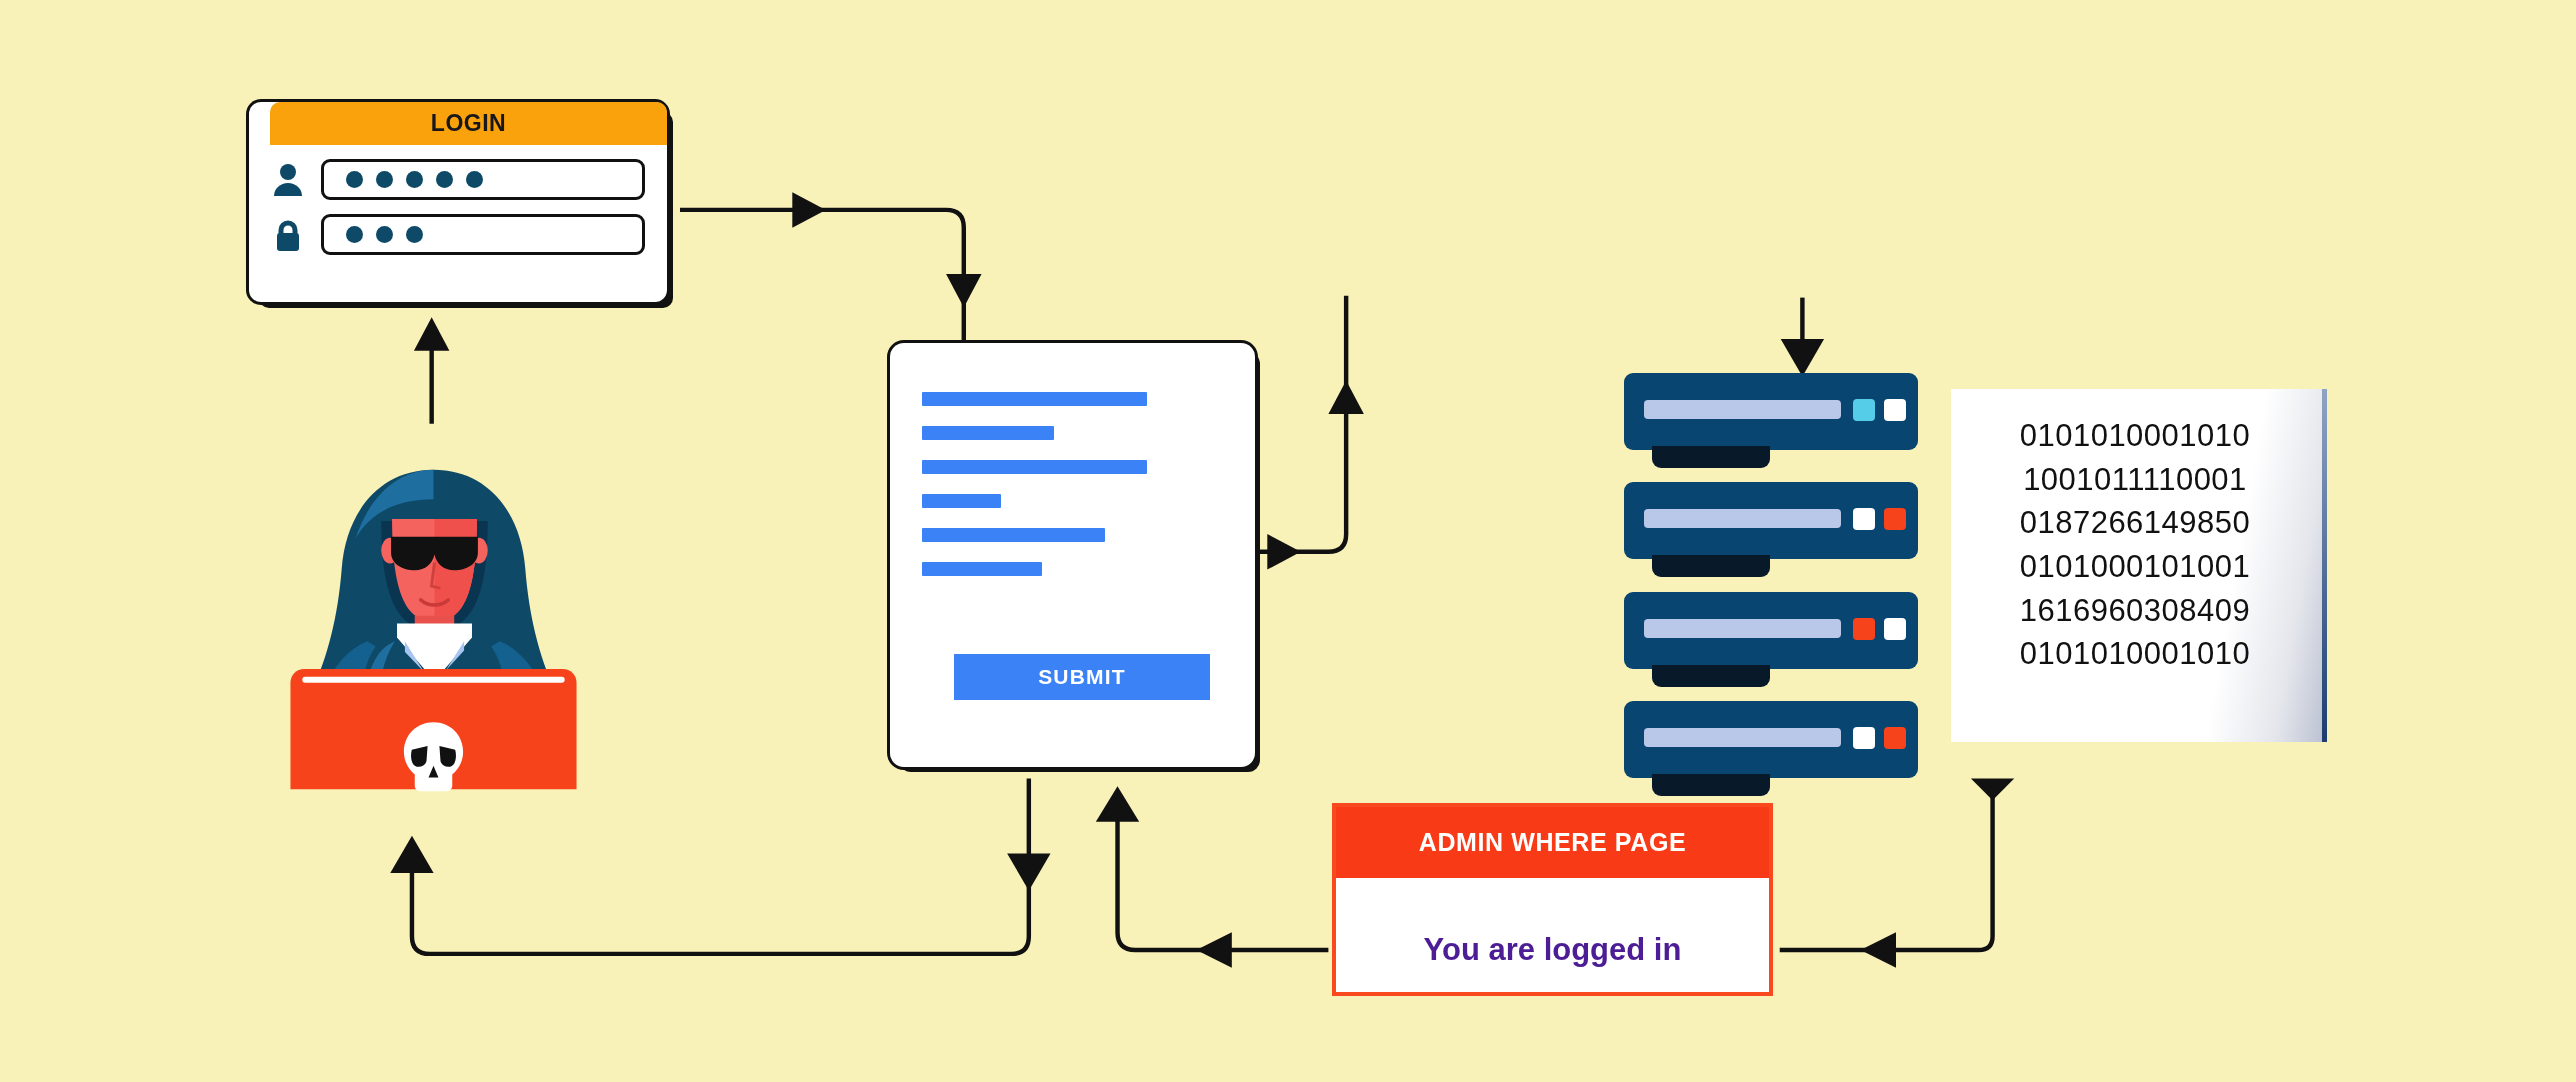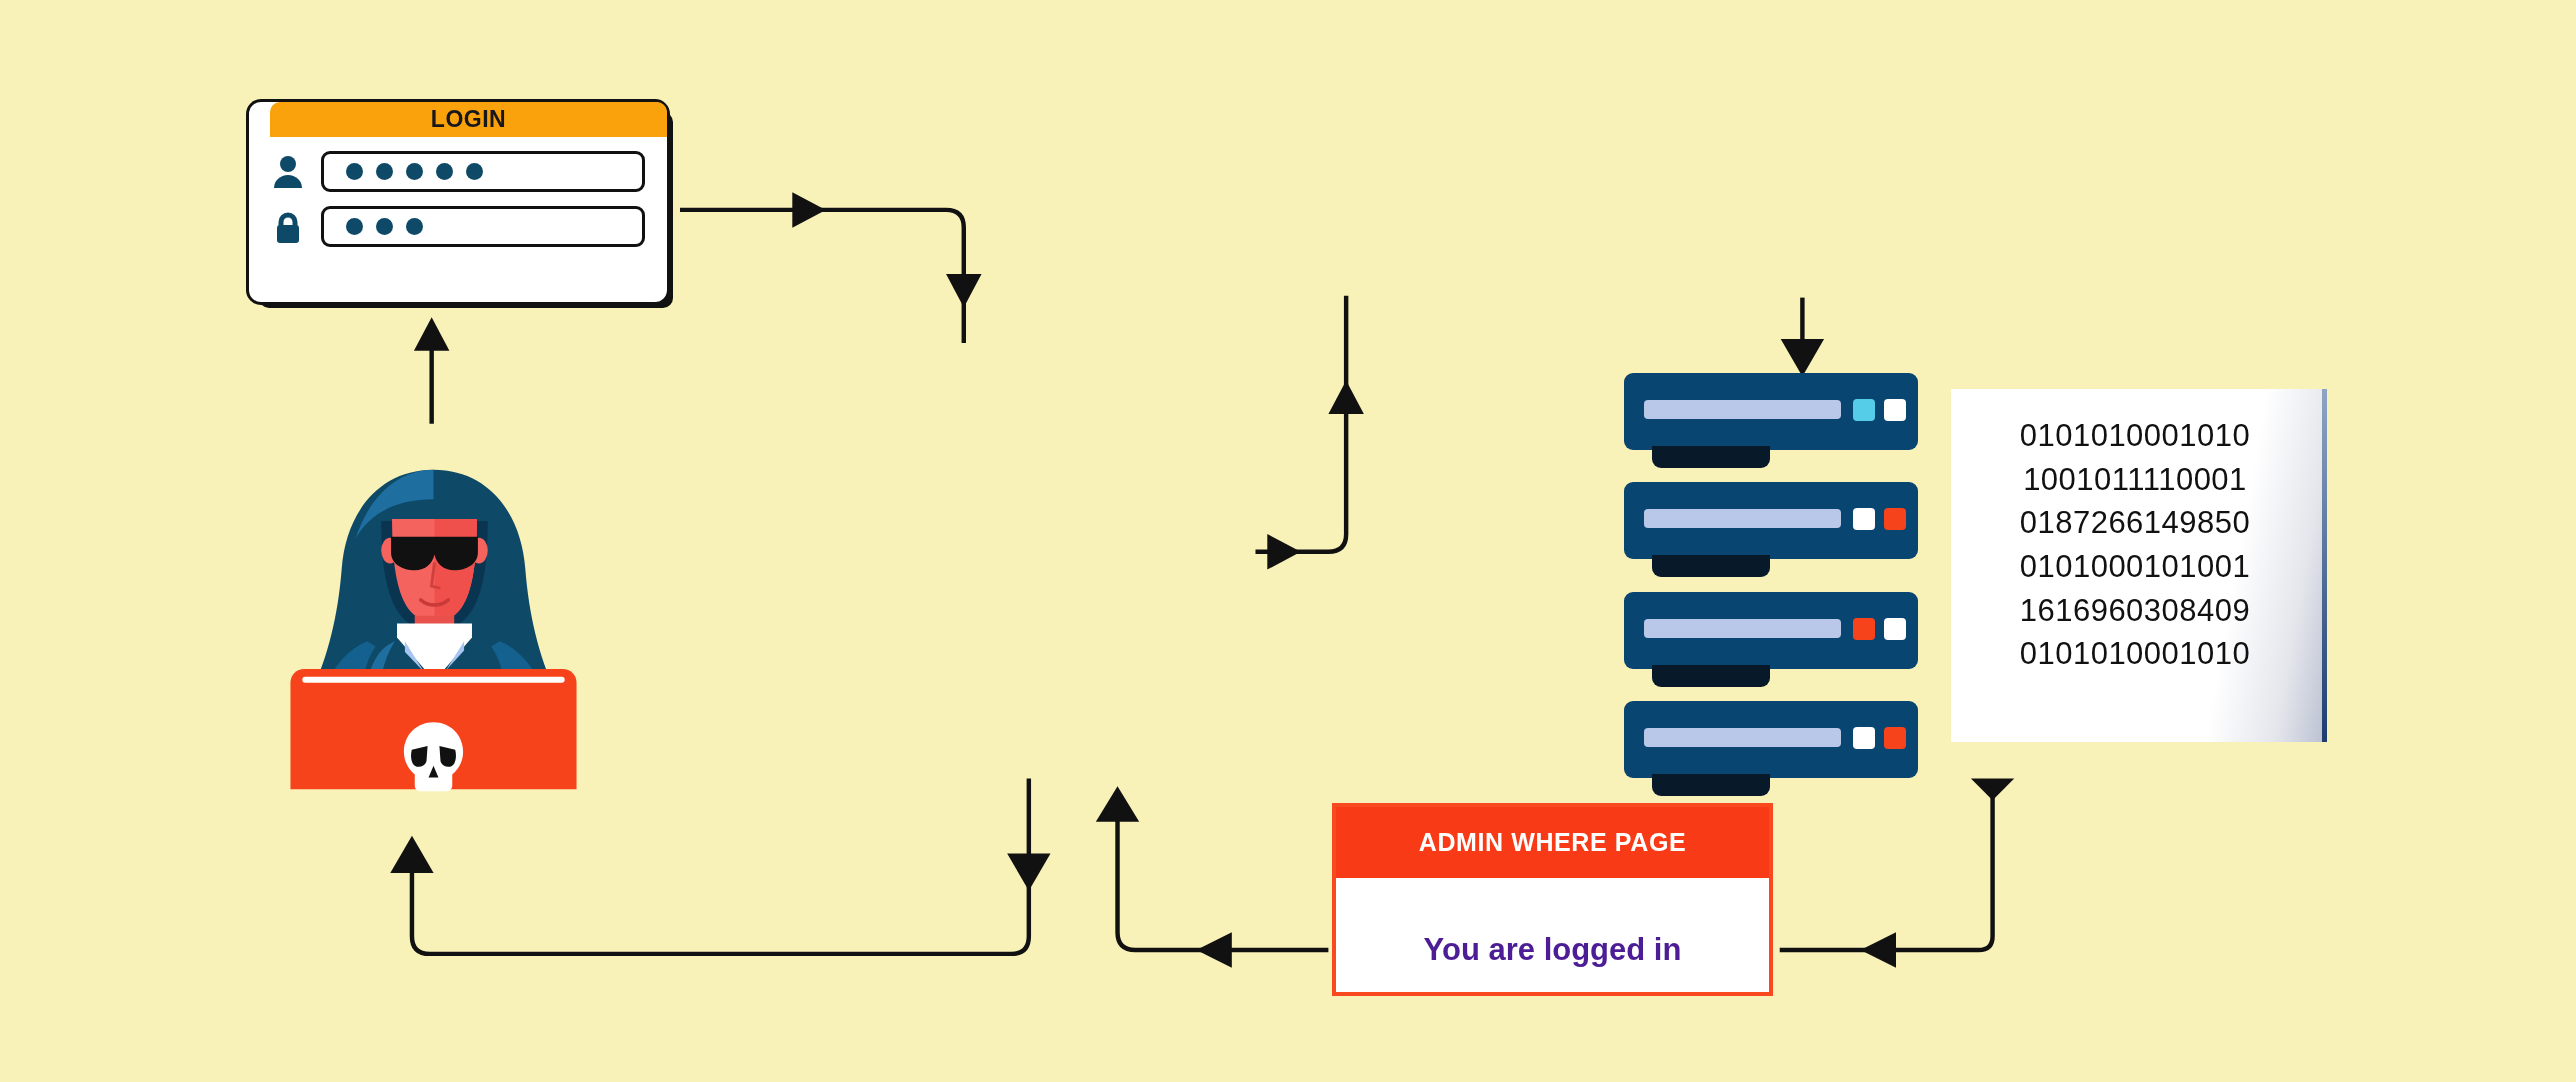--- a/index.html
+++ b/index.html
@@ -11,21 +11,21 @@
   }
   #stage { position: relative; width: 2576px; height: 1082px; background: #F8F2B8; }
 
   
   #login-card {
     position: absolute; left: 249px; top: 102px; width: 418px; height: 200px;
     background: #FFFFFF; border-radius: 12px;
     box-shadow: 8px 8px 0 -2px #111111, 0 0 0 3px #111111;
   }
   #login-header {
-    height: 35px; background: #F9A20B;
+    height: 43px; background: #F9A20B;
     border-radius: 10px 10px 0 0;
     display: flex; align-items: center; justify-content: center;
     font-size: 23px; font-weight: 700; color: #18181B; letter-spacing: 0.5px; margin-left: 21px;
   }
   .login-row { display: flex; align-items: center; gap: 16px; padding: 14px 22px 0 22px; }
   .login-icon { width: 34px; height: 37px; flex: none; display: flex; align-items: center; justify-content: center; }
   .login-field {
     flex: 1; height: 41px; border: 3px solid #111111; border-radius: 9px;
     background: #fff; display: flex; align-items: center; padding-left: 22px; gap: 13px;
   }
@@ -217,20 +217,31 @@
 
       <g transform="translate(155,278)">
         <path d="M30 0 C13 0 0 13 0 30 C0 40 5 48 11 53 L11 64 C11 68 14 70 18 70 L42 70 C46 70 49 68 49 64 L49 53 C55 48 60 40 60 30 C60 13 47 0 30 0 Z" fill="#FFFFFF"></path>
         <path d="M8 28 L24 24 L23 38 C23 43 18 46 13 45 C8 44 6 36 8 28 Z" fill="#111111"></path>
         <path d="M52 28 L36 24 L37 38 C37 43 42 46 47 45 C52 44 54 36 52 28 Z" fill="#111111"></path>
         <path d="M30 44 L25 56 L35 56 Z" fill="#111111"></path>
       </g>
     </svg>
   </div>
 
+  <div id="form-card">
+    <div class="form-lines">
+      <div class="fl" style="width:225px"></div>
+      <div class="fl" style="width:132px"></div>
+      <div class="fl" style="width:225px"></div>
+      <div class="fl" style="width:79px"></div>
+      <div class="fl" style="width:183px"></div>
+      <div class="fl" style="width:120px"></div>
+    </div>
+    <button id="submit-btn">SUBMIT</button>
+  </div>
 
 
   <div id="server-rack">
     <div class="server-unit" style="top:0">
       <div class="server-bar"></div>
       <div class="led a" style="background:#55CCE8"></div>
       <div class="led b" style="background:#FFFFFF"></div>
       <div class="server-foot"></div>
     </div>
     <div class="server-unit" style="top:109px">

